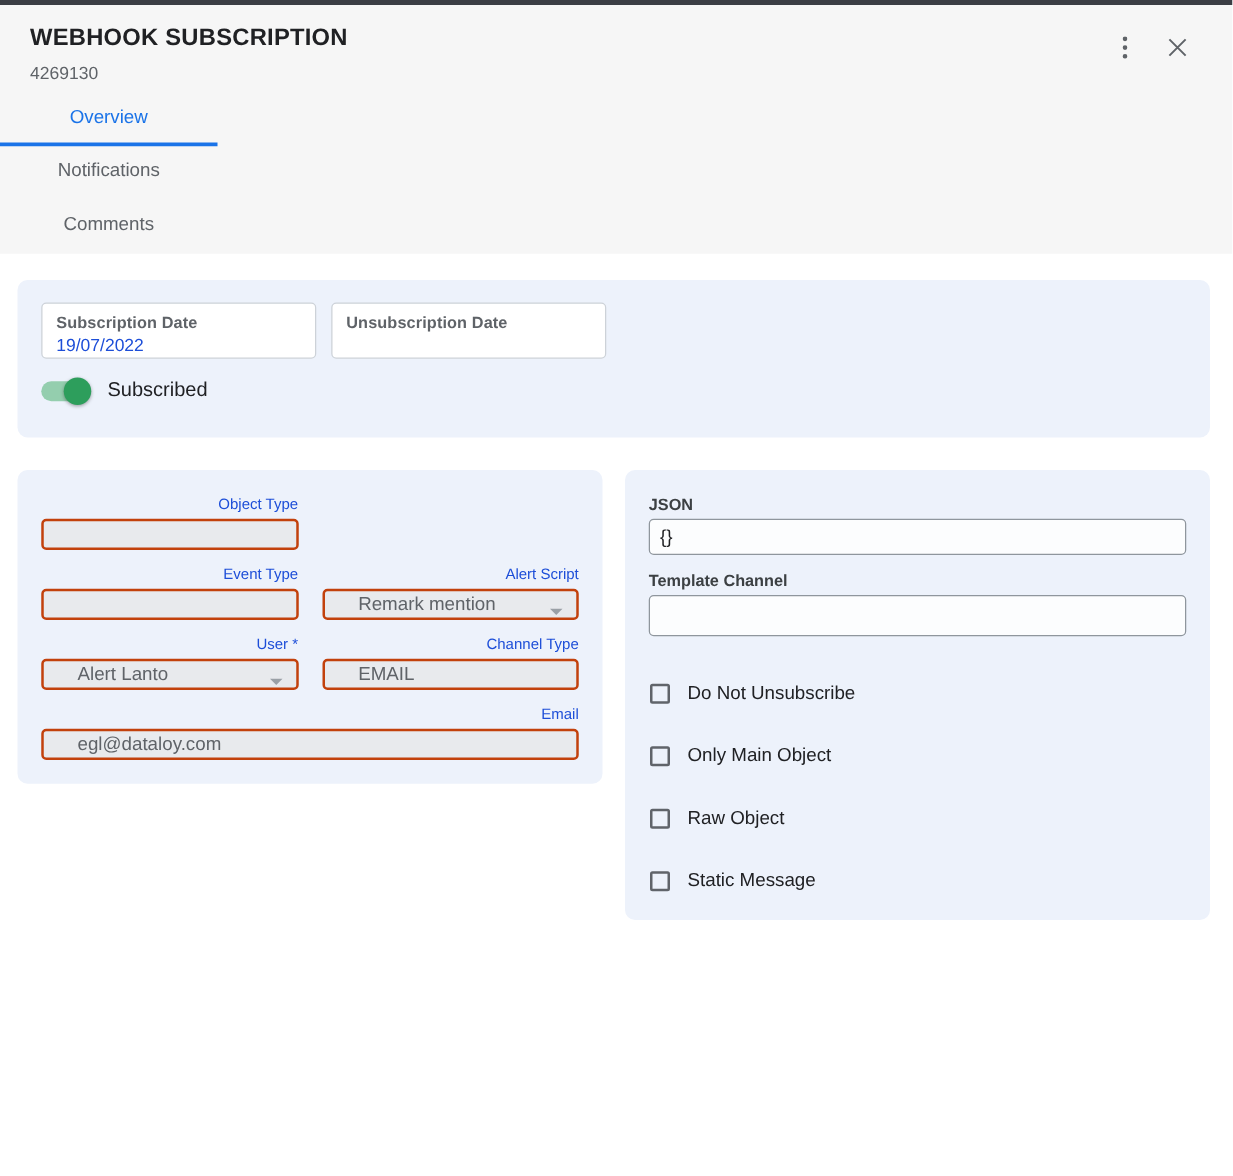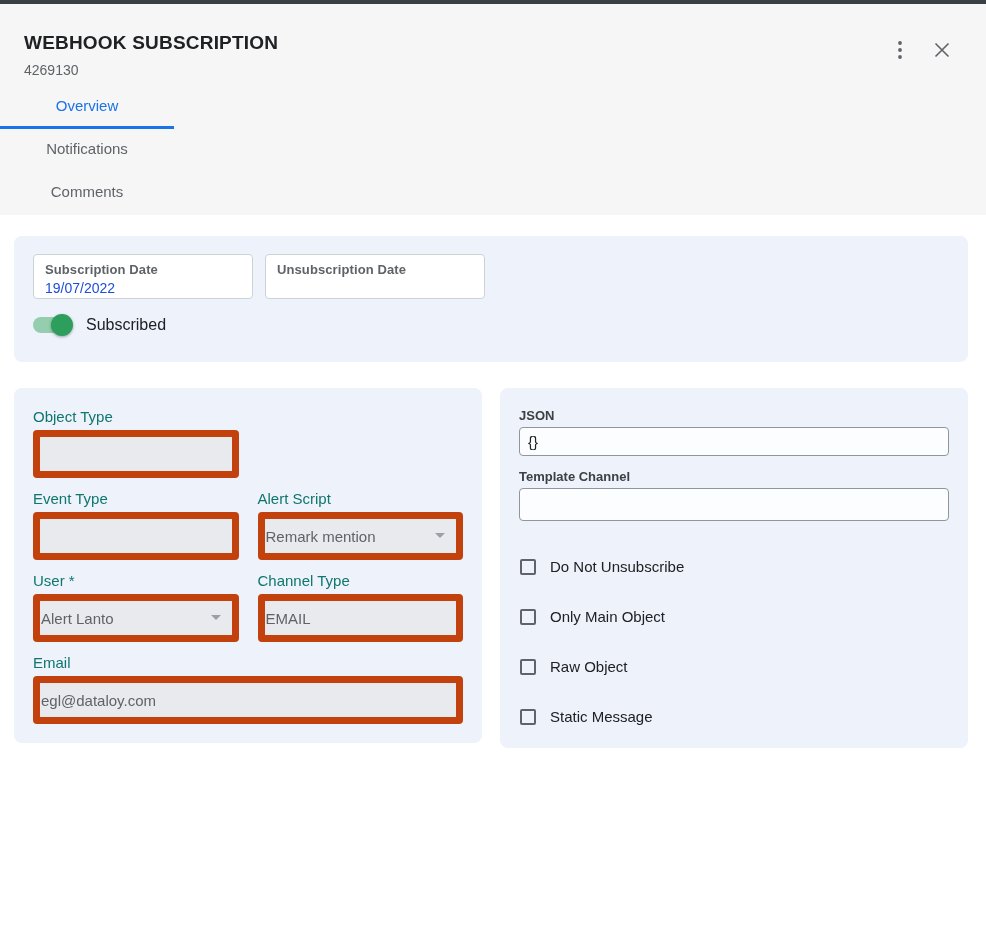--- a/index.html
+++ b/index.html
@@ -8,21 +8,21 @@
     width: 986px; height: 941px; overflow: hidden;
     font-family: "Liberation Sans", sans-serif;
     -webkit-font-smoothing: antialiased;
   }
 
   
   .top-edge { height: 4px; background: #3b3e44; }
   .header { background: #f6f6f6; }
   .header-inner {
     display: flex; justify-content: space-between; align-items: flex-start;
-    padding: 28px 30px 0 24px;
+    padding: 16px 30px 0 24px;
   }
   .title { font-size: 19px; font-weight: bold; color: #202124; letter-spacing: .2px; }
   .subtitle { font-size: 14px; color: #5f6368; margin-top: 8px; }
   .actions { display: flex; align-items: center; gap: 14px; margin-top: 4px; }
   .icon-btn {
     background: none; border: none; cursor: pointer;
     width: 28px; height: 28px; display: flex; align-items: center; justify-content: center;
   }
 
   
@@ -58,25 +58,25 @@
   .toggle-label { margin-left: 15px; font-size: 16px; color: #202124; }
 
   
   .two-col { display: flex; gap: 18px; align-items: flex-start; }
   .two-col > .card { flex: 1; }
 
   
   .card-details { padding: 20px 19px 19px; }
   .details-grid { display: grid; grid-template-columns: 1fr 1fr; column-gap: 19px; row-gap: 12px; }
   .span2 { grid-column: 1 / span 2; }
-  .field-label { font-size: 15px; color: #0f766e; margin-bottom: 5px; }
+  .field-label { font-size: 12px; color: #1d4ed8; margin-bottom: 5px; text-align: right; }
   .control {
-    position: relative; height: 48px; background: #e8eaed;
-    border: 7px solid #c2410c; border-radius: 4px;
-    display: flex; align-items: center; padding: 0 1px;
+    position: relative; height: 25px; background: #e8eaed;
+    border: 2px solid #c2410c; border-radius: 4px;
+    display: flex; align-items: center; padding: 0 27px;
     font-size: 15px; color: #5f6368;
   }
   .control .caret {
     position: absolute; right: 11px; top: 14px; width: 0; height: 0;
     border-left: 5px solid transparent; border-right: 5px solid transparent;
     border-top: 5px solid #9aa0a6;
   }
 
   
   .card-message { padding: 20px 19px 19px; }

